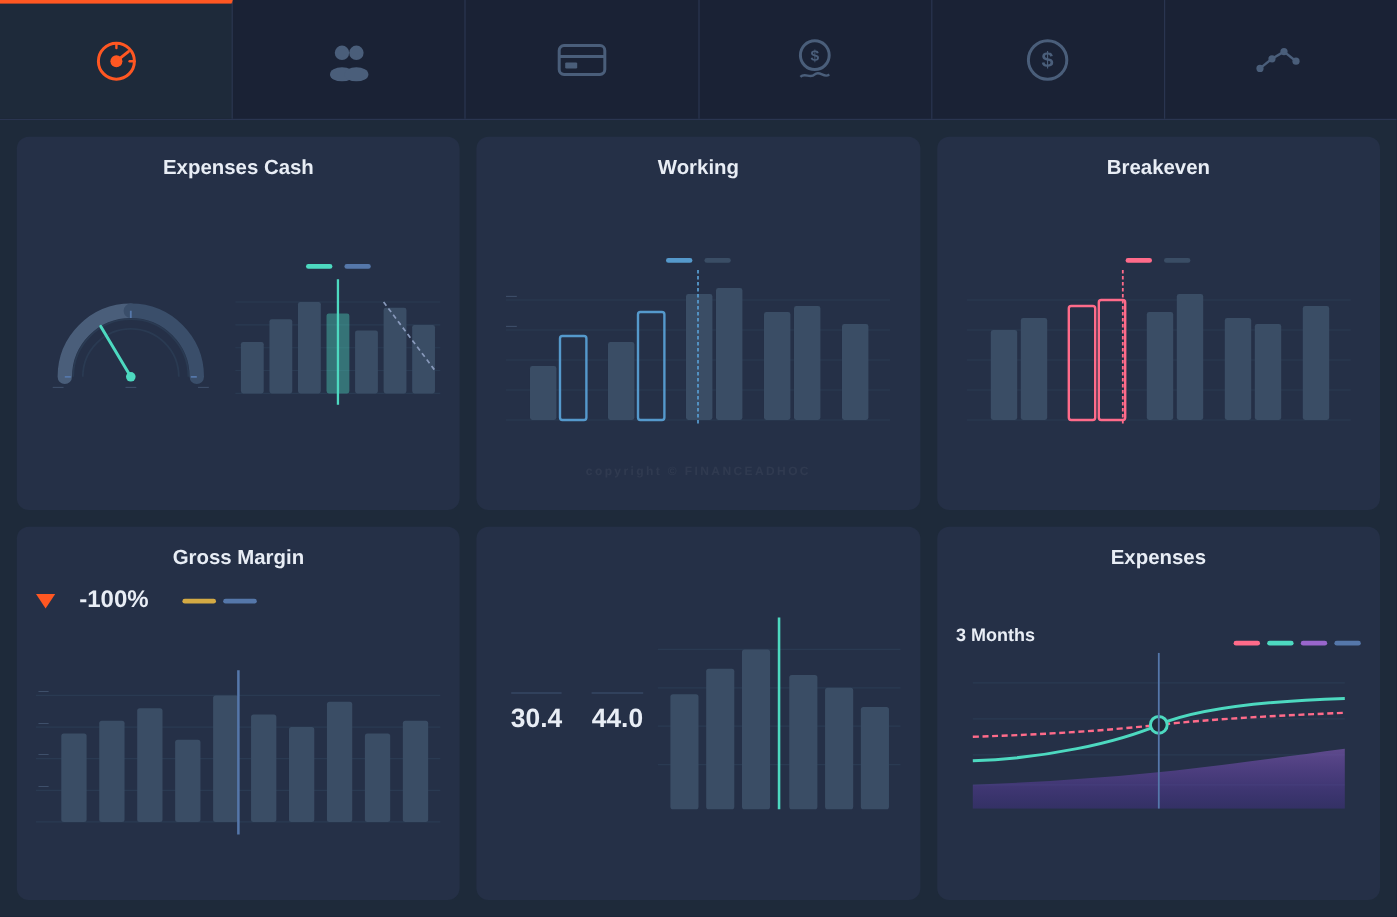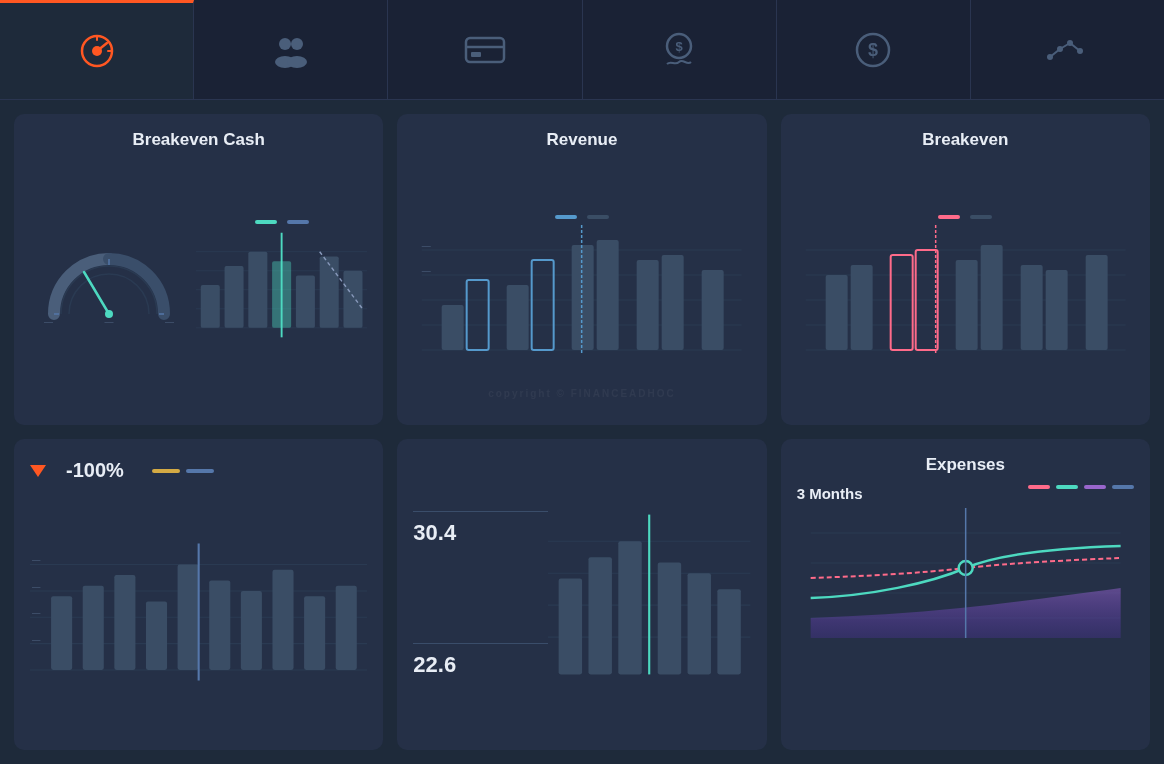--- a/index.html
+++ b/index.html
@@ -150,24 +150,25 @@
 
     
     .wc-content {
       display: flex;
       width: 100%;
       height: 100%;
     }
 
     .wc-values {
       display: flex;
-      flex-direction: column;
+      flex-direction: row;
       justify-content: space-around;
       width: 40%;
       padding: 8px 0;
+      align-items: center;
     }
 
     .wc-value-item {
       font-size: 22px;
       font-weight: 700;
       color: #e8edf5;
       border-top: 1px solid #3a4d6a;
       padding-top: 8px;
     }
   </style>
@@ -223,21 +224,21 @@
         <line x1="6" y1="22" x2="16" y2="14" stroke="#4a5e7a" stroke-width="2"></line>
         <line x1="16" y1="14" x2="26" y2="8" stroke="#4a5e7a" stroke-width="2"></line>
         <line x1="26" y1="8" x2="36" y2="16" stroke="#4a5e7a" stroke-width="2"></line>
       </svg>
     </div>
   </nav>
 
   <div class="dashboard">
 
     <div class="card">
-      <div class="card-title">Breakeven Cash</div>
+      <div class="card-title">Expenses Cash</div>
       <div class="card-content available-cash-content">
 
         <div class="gauge-container">
           <svg class="gauge-svg" viewBox="0 0 140 80">
 
             <path d="M 15 72 A 55 55 0 0 1 125 72" stroke="#2a3a52" stroke-width="1.5" fill="none"></path>
             <path d="M 22 72 A 48 48 0 0 1 118 72" stroke="#2a3a52" stroke-width="1.5" fill="none"></path>
             <path d="M 30 72 A 40 40 0 0 1 110 72" stroke="#2a3a52" stroke-width="1.5" fill="none"></path>
 
             <path d="M 15 72 A 55 55 0 0 1 70 17" stroke="#4a5e7a" stroke-width="12" fill="none" stroke-linecap="round"></path>
@@ -286,21 +287,21 @@
 
             <line x1="90" y1="0" x2="90" y2="110" stroke="#4dd9c0" stroke-width="2"></line>
 
             <line x1="130" y1="20" x2="175" y2="80" stroke="#8899bb" stroke-width="1.5" stroke-dasharray="4,3"></line>
           </svg>
         </div>
       </div>
     </div>
 
     <div class="card">
-      <div class="card-title">Revenue</div>
+      <div class="card-title">Working</div>
       <div class="card-content" style="flex-direction:column; align-items:stretch;">
         <div class="legend-row">
           <div class="legend-item">
             <div class="legend-dot" style="background:#5599cc;"></div>
           </div>
           <div class="legend-item">
             <div class="legend-dot" style="background:#3a4d65;"></div>
           </div>
         </div>
         <svg width="100%" height="130" viewBox="0 0 320 130">
@@ -364,20 +365,21 @@
           <rect x="240" y="45" width="22" height="80" rx="2" fill="#3a4d65"></rect>
 
           <rect x="280" y="30" width="22" height="95" rx="2" fill="#3a4d65"></rect>
 
           <line x1="130" y1="0" x2="130" y2="130" stroke="#ff6b8a" stroke-width="1.5" stroke-dasharray="3,2"></line>
         </svg>
       </div>
     </div>
 
     <div class="card">
+      <div class="card-title">Gross Margin</div>
       <div class="gross-margin-header">
         <div class="triangle-down"></div>
         <span class="gm-value">-100%</span>
         <div style="display:flex; gap:6px; margin-left:8px;">
           <div class="legend-dot" style="background:#d4aa44; width:28px; height:4px; border-radius:2px;"></div>
           <div class="legend-dot" style="background:#5577aa; width:28px; height:4px; border-radius:2px;"></div>
         </div>
       </div>
       <div style="flex:1; position:relative;">
         <svg width="100%" height="100%" viewBox="0 0 320 130">
@@ -405,21 +407,21 @@
 
           <line x1="160" y1="0" x2="160" y2="130" stroke="#5577aa" stroke-width="2"></line>
         </svg>
       </div>
     </div>
 
     <div class="card">
       <div class="wc-content">
         <div class="wc-values">
           <div class="wc-value-item">30.4</div>
-          <div class="wc-value-item">22.6</div>
+          <div class="wc-value-item">44.0</div>
         </div>
         <div style="flex:1; position:relative; height:100%;">
           <svg width="100%" height="100%" viewBox="0 0 190 150">
             <line x1="0" y1="25" x2="190" y2="25" stroke="#2a3a52" stroke-width="1"></line>
             <line x1="0" y1="55" x2="190" y2="55" stroke="#2a3a52" stroke-width="1"></line>
             <line x1="0" y1="85" x2="190" y2="85" stroke="#2a3a52" stroke-width="1"></line>
             <line x1="0" y1="115" x2="190" y2="115" stroke="#2a3a52" stroke-width="1"></line>
             <line x1="95" y1="0" x2="95" y2="150" stroke="#2a3a52" stroke-width="1"></line>
 
             <rect x="10" y="60" width="22" height="90" rx="2" fill="#3a4d65"></rect>
@@ -432,21 +434,21 @@
             <line x1="95" y1="0" x2="95" y2="150" stroke="#4dd9c0" stroke-width="2"></line>
           </svg>
         </div>
       </div>
     </div>
 
     <div class="card">
       <div class="card-title">Expenses</div>
       <div style="flex:1; position:relative;">
         
-        <div style="display:flex; align-items:flex-start; justify-content:space-between; margin-bottom:6px;">
+        <div style="display:flex; align-items:flex-end; justify-content:space-between; margin-bottom:6px;margin-top:36px;">
           <span style="font-size:15px; font-weight:700; color:#e8edf5;">3 Months</span>
           <div style="display:flex; gap:6px; align-items:center;">
             <div style="width:22px; height:4px; background:#ff6b8a; border-radius:2px;"></div>
             <div style="width:22px; height:4px; background:#4dd9c0; border-radius:2px;"></div>
             <div style="width:22px; height:4px; background:#9966cc; border-radius:2px;"></div>
             <div style="width:22px; height:4px; background:#5577aa; border-radius:2px;"></div>
           </div>
         </div>
         <svg width="100%" height="130" viewBox="0 0 310 130">
           <defs>

